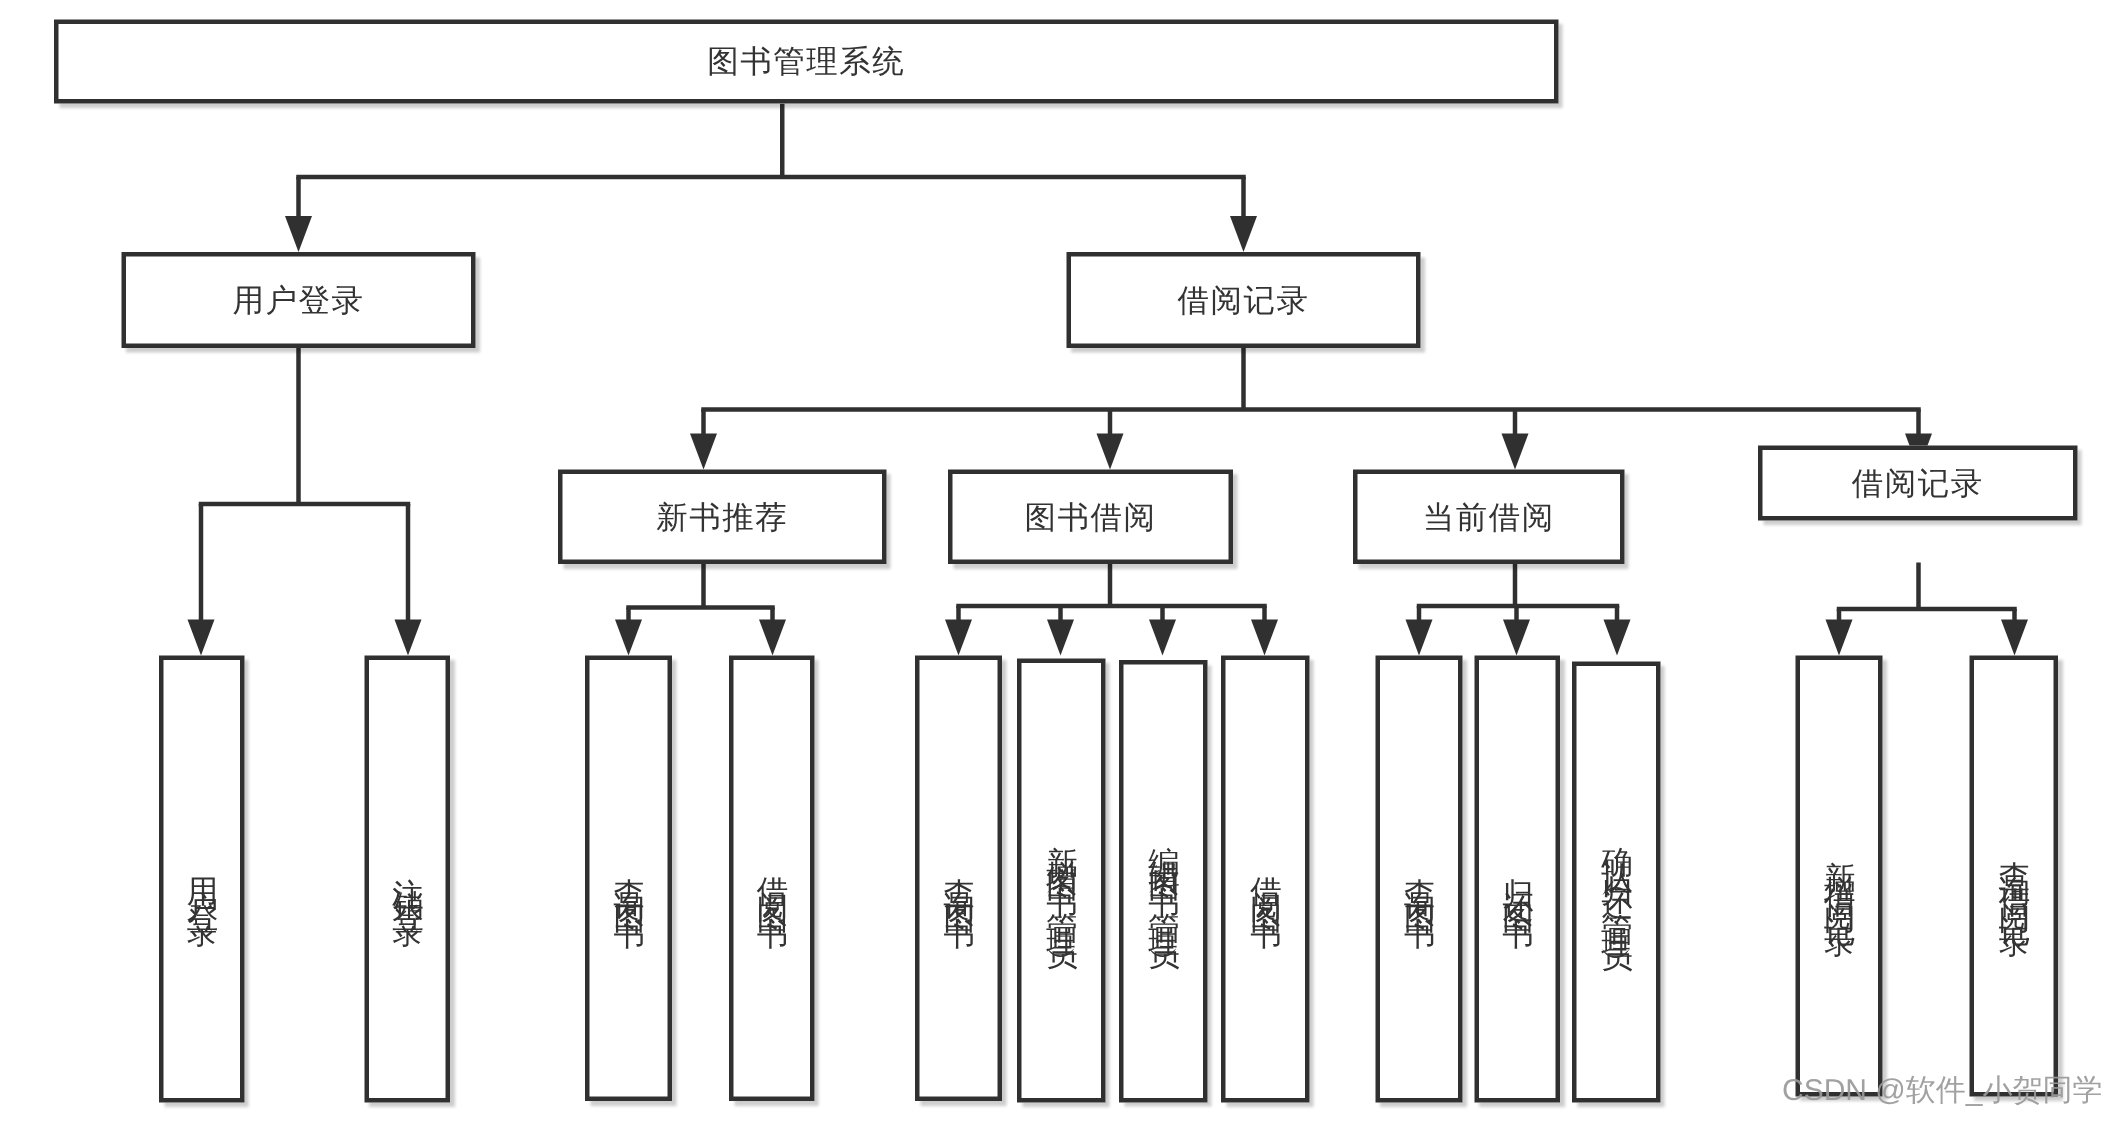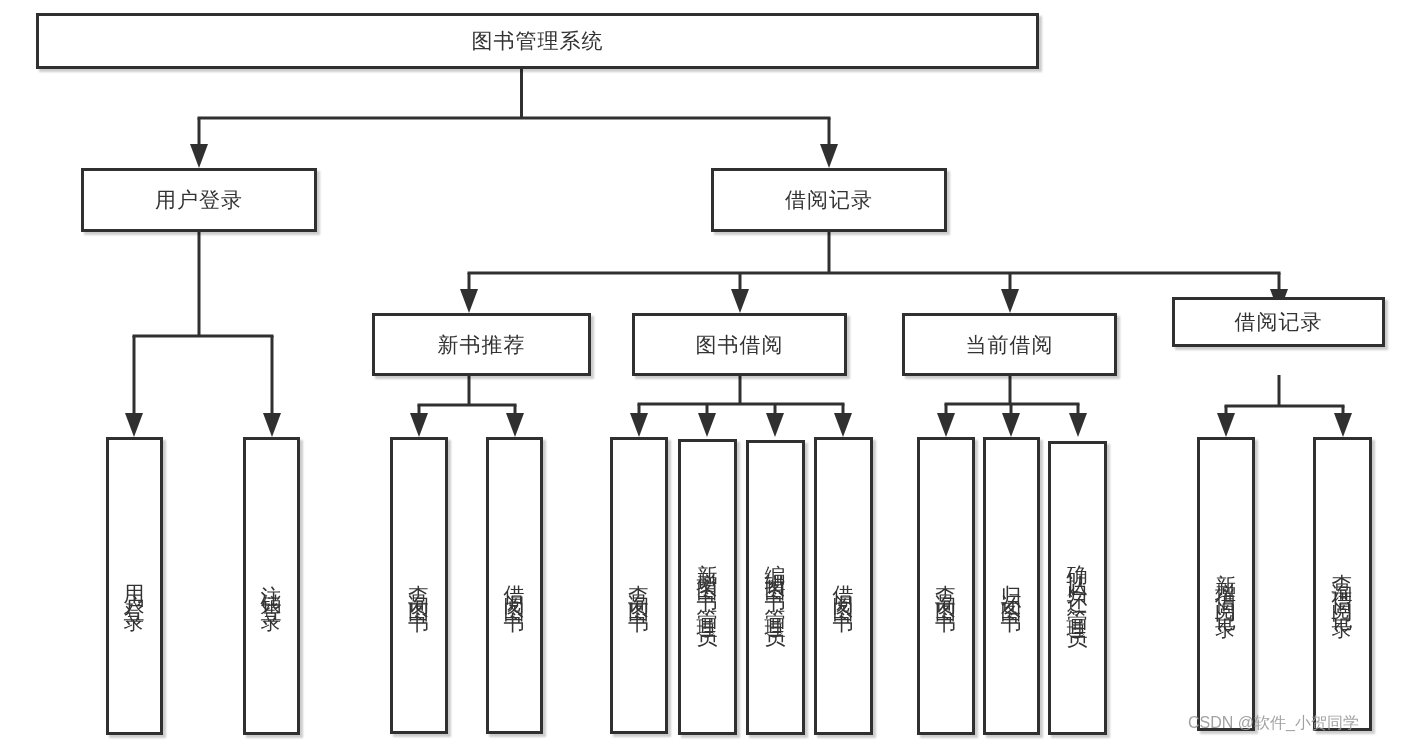--- a/index.html
+++ b/index.html
@@ -38,21 +38,21 @@
     writing-mode: vertical-rl;
     text-orientation: mixed;
     font-size: 21px;
     letter-spacing: 9px;
     line-height: 1;
   }
   .watermark {
     position: absolute;
     left: 1188px;
     top: 713px;
-    font-size: 16px;
+    font-size: 20px;
     color: #9a9a9a;
     z-index: 5;
     white-space: nowrap;
     opacity: 0.92;
   }
 </style>
 </head>
 <body>
 
 <div class="canvas">
@@ -122,22 +122,22 @@
       <polygon points="1334,413 1352,413 1343,437"></polygon>
     </g>
   </svg>
 
   <div class="node hnode" style="left:36px; top:13px; width:1003px; height:56px;">图书管理系统</div>
 
   <div class="node hnode" style="left:81px; top:168px; width:236px; height:64px;">用户登录</div>
   <div class="node hnode" style="left:711px; top:168px; width:236px; height:64px;">借阅记录</div>
 
   <div class="node hnode" style="left:360px; top:313px; width:219px; height:63px;margin-left:12px;">新书推荐</div>
-  <div class="node hnode" style="left:632px; top:313px; width:215px; height:63px;">图书借阅</div>
-  <div class="node hnode" style="left:902px; top:313px; width:215px; height:63px;">当前借阅</div>
+  <div class="node hnode" style="left:632px; top:313px; width:190px; height:63px;">图书借阅</div>
+  <div class="node hnode" style="left:902px; top:313px; width:181px; height:63px;">当前借阅</div>
   <div class="node hnode" style="left:1172px; top:297px; width:213px; height:50px;">借阅记录</div>
 
   <div class="node vnode" style="left:106px; top:437px; width:57px; height:298px;">
     <span class="vtext">用户登录</span>
   </div>
   <div class="node vnode" style="left:243px; top:437px; width:57px; height:298px;">
     <span class="vtext">注销登录</span>
   </div>
 
   <div class="node vnode" style="left:390px; top:437px; width:58px; height:297px;">

